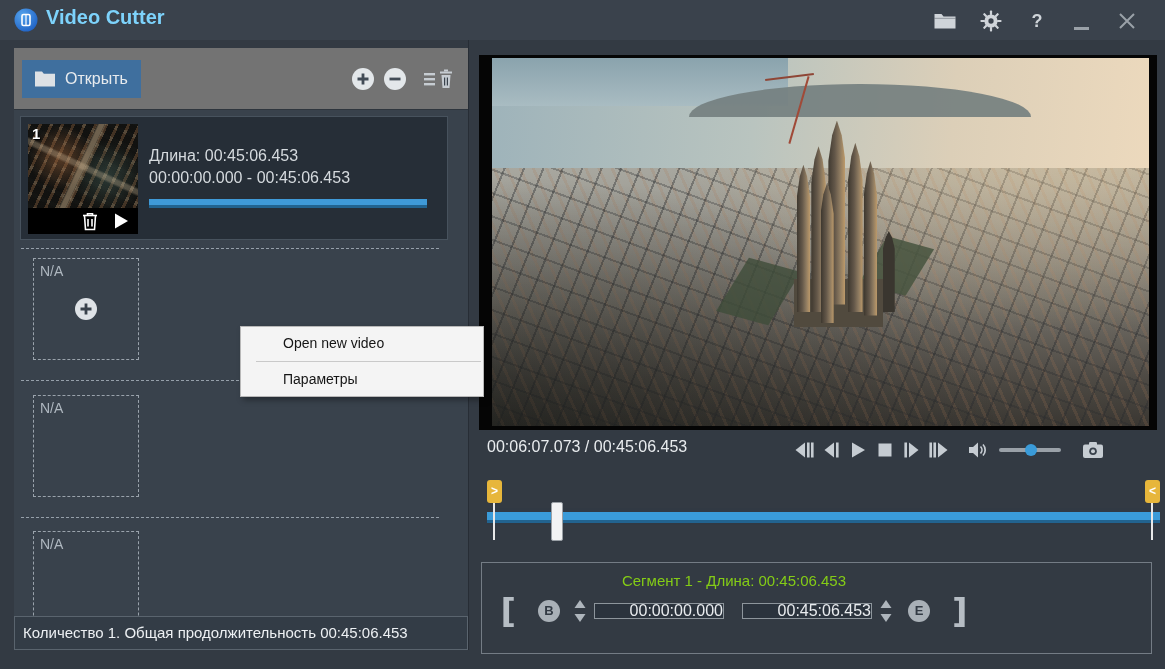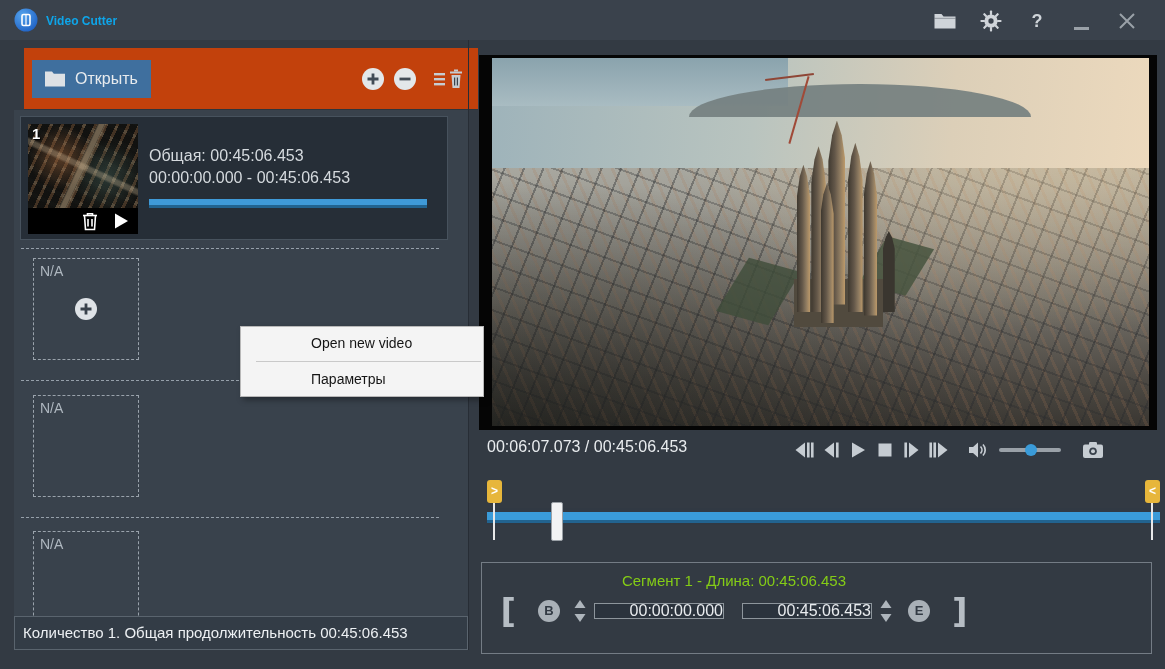--- a/index.html
+++ b/index.html
@@ -3,27 +3,27 @@
 <meta charset="utf-8">
 <style>
   * { margin:0; padding:0; box-sizing:border-box; }
   html,body { width:1165px; height:669px; }
   body { font-family:"Liberation Sans", sans-serif; background:#333a43; overflow:hidden; }
   #app { position:relative; width:1165px; height:669px; background:#333a43; }
 
   
   .titlebar { position:absolute; left:0; top:0; width:1165px; height:40px; background:#3a424c; }
   .app-icon { position:absolute; left:14px; top:8px; width:24px; height:24px; }
-  .app-title { position:absolute; left:46px; top:14px; font-size:12px; font-weight:bold; color:#0ea5e9; }
+  .app-title { position:absolute; left:46px; top:6px; font-size:20px; font-weight:bold; color:#7dd3fc; }
   .tb-btn { position:absolute; top:8px; width:30px; height:26px; background:transparent; border:none; display:flex; align-items:center; justify-content:center; cursor:default; }
   .tb-help { color:#cfd4d9; font-size:18px; font-weight:bold; }
   .tb-min-bar { width:15px; height:3px; background:#9aa1a8; margin-top:14px; }
 
   
-  .left-toolbar { position:absolute; left:14px; top:48px; width:454px; height:62px; background:#c2410c; border-bottom:1px solid #2e353d;margin-left:10px; }
+  .left-toolbar { position:absolute; left:14px; top:48px; width:454px; height:62px; background:#737373; border-bottom:1px solid #2e353d; }
   .tool-button { position:absolute; top:12px; height:38px; border:none; display:flex; align-items:center; gap:9px; padding:0 12px; color:#e8ebee; font-size:16px; cursor:default; }
   .btn-open { left:8px; width:119px; background:#3f6f9e; }
   .btn-cut  { left:132px; width:118px; background:#4a7cb0; }
   .icon-button { position:absolute; top:18px; width:26px; height:26px; background:transparent; border:none; display:flex; align-items:center; justify-content:center; cursor:default; }
 
   .seg-list { position:absolute; left:14px; top:110px; width:454px; height:506px; background:#39424c; overflow:hidden; }
 
   .seg-item { position:absolute; left:6px; top:6px; width:428px; height:124px; background:#262e37; border:1px solid #47525d; }
   .seg-thumb { position:absolute; left:7px; top:7px; width:110px; height:110px; background:#000; }
   .thumb-img { position:absolute; left:0; top:0; width:110px; height:84px;
@@ -115,21 +115,21 @@
   .badge { width:22px; height:22px; border-radius:50%; background:#a9b0b7; border:none; color:#323a44; font-size:13px; font-weight:bold; text-align:center; line-height:22px; cursor:default; }
   .badge-b { margin-left:22px; } .badge-e { margin-left:14px; }
   .spinner { width:16px; height:26px; background:transparent; border:none; padding:0; cursor:default; }
   .spin1 { margin-left:12px; } .spin2 { margin-left:6px; }
   .time-input { width:130px; height:16px; background:#2b333d; border:1px solid #8d959c; color:#e9ecef; font-family:"Liberation Sans", sans-serif; font-size:16px; text-align:right; }
   .input-start { margin-left:6px; } .input-end { margin-left:18px; }
   .bracket-close { margin-left:22px; }
 
   
   .context-menu { position:absolute; left:240px; top:326px; width:244px; background:#f4f4f4; border:1px solid #b8b8b8; box-shadow:3px 3px 6px rgba(0,0,0,.35); padding:3px 0; z-index:50; }
-  .menu-item { height:27px; line-height:27px; padding-left:70px; font-size:14px; color:#151515; cursor:default; }
+  .menu-item { height:27px; line-height:27px; padding-left:42px; font-size:14px; color:#151515; cursor:default; }
   .menu-sep { border-top:1px solid #c9c9c9; margin:4px 2px 4px 15px; }
 
   svg { display:block; }
 </style>
 </head>
 <body>
 
 <div id="app">
 
   <div class="titlebar">
@@ -252,21 +252,21 @@
           </button>
           <button>
             <span>
               <svg width="18" height="20" viewBox="0 0 18 20">
                   <path fill="#fff" d="M3 2.5 16 10 3 17.5z"></path>
                 </svg>
             </span>
           </button>
         </div>
       </div>
-      <span class="seg-info-length">Общая: 00:45:06.453</span>
+      <span class="seg-info-length">Длина: 00:45:06.453</span>
       <span class="seg-info-range">00:00:00.000  -  00:45:06.453</span>
       <div class="seg-progress"></div>
     </div>
 
     <div class="list-sep sep1"></div>
 
     <div class="empty-slot slot1">
       <span class="slot-na">N/A</span>
       <span class="slot-plus">
         <svg width="24" height="24" viewBox="0 0 24 24">

